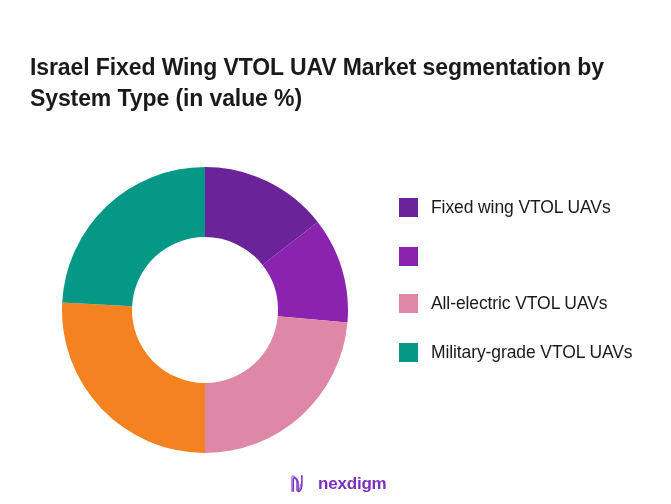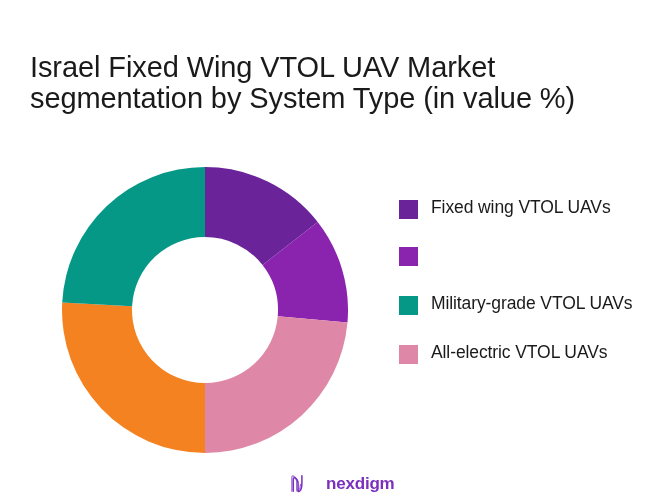--- a/index.html
+++ b/index.html
@@ -13,24 +13,24 @@
     font-family: "Liberation Sans", sans-serif;
     overflow: hidden;
     position: relative;
   }
 
   #chart-title {
     position: absolute;
     left: 30px;
     top: 52px;
     width: 600px;
-    font-size: 29px;
+    font-size: 23px;
     line-height: 31px;
     color: #1a1a1a;
-    font-weight: 400;
+    font-weight: 700;
     letter-spacing: -0.1px;
   }
 
   #donut-wrap {
     position: absolute;
     left: 62px;
     top: 167px;
     width: 286px;
     height: 286px;
   }
@@ -41,21 +41,21 @@
   }
 
   #legend {
     position: absolute;
     left: 375px;
     top: 196px;
     width: 290px;
   }
   .legend-item {
     display: flex;
-    align-items: flex-end;
+    align-items: flex-start;
     margin-bottom: 26px;
     padding-left: 24px;
   }
   .legend-swatch {
     width: 19px;
     height: 19px;
     flex: 0 0 19px;
     margin-top: 2px;
     margin-right: 13px;
   }
@@ -65,21 +65,20 @@
     color: #1a1a1a;
     letter-spacing: -0.1px;
   }
 
   #brand {
     position: absolute;
     left: 288px;
     top: 472px;
     display: flex;
     align-items: center;
-    gap: 8px;
   }
   #brand-mark {
     width: 23px;
     height: 23px;
     margin-right: 7px;
   }
   #brand-name {
     font-size: 17px;
     color: #7b2fbe;
     font-weight: 600;
@@ -105,26 +104,26 @@
 
 <div id="legend">
   <div class="legend-item">
     <span class="legend-swatch" style="background: rgb(107, 35, 153);"></span>
     <span class="legend-label">Fixed wing VTOL UAVs</span>
   </div>
   <div class="legend-item">
     <span class="legend-swatch" style="background: rgb(138, 36, 174);"></span>
   </div>
   <div class="legend-item">
+    <span class="legend-swatch" style="background: rgb(222, 135, 166);"></span>
+    <span class="legend-label">All-electric VTOL UAVs</span>
+  </div>
+  <div class="legend-item">
     <span class="legend-swatch" style="background: rgb(6, 152, 135);"></span>
     <span class="legend-label">Military-grade VTOL UAVs</span>
-  </div>
-  <div class="legend-item">
-    <span class="legend-swatch" style="background: rgb(222, 135, 166);"></span>
-    <span class="legend-label">All-electric VTOL UAVs</span>
   </div>
 </div>
 
 <div id="brand">
   <svg id="brand-mark" viewBox="0 0 24 24">
     <path d="M4 20 L4 6 Q4 3 6.5 4.6 Q9 6.2 9 10 L9 18.5 Q9 21 11 19 Q13 17 13 13" fill="none" stroke="#9b6fd4" stroke-width="1.3" stroke-linecap="round"></path>
     <path d="M5.5 20 L5.5 8 Q5.5 5 8 6.6 Q10.5 8.2 10.5 12 L10.5 19 Q10.5 21.5 12.5 19.5 Q14.5 17.5 14.5 12 L14.5 4" fill="none" stroke="#7b2fbe" stroke-width="1.6" stroke-linecap="round"></path>
   </svg>
   <span id="brand-name">nexdigm</span>
 </div>

